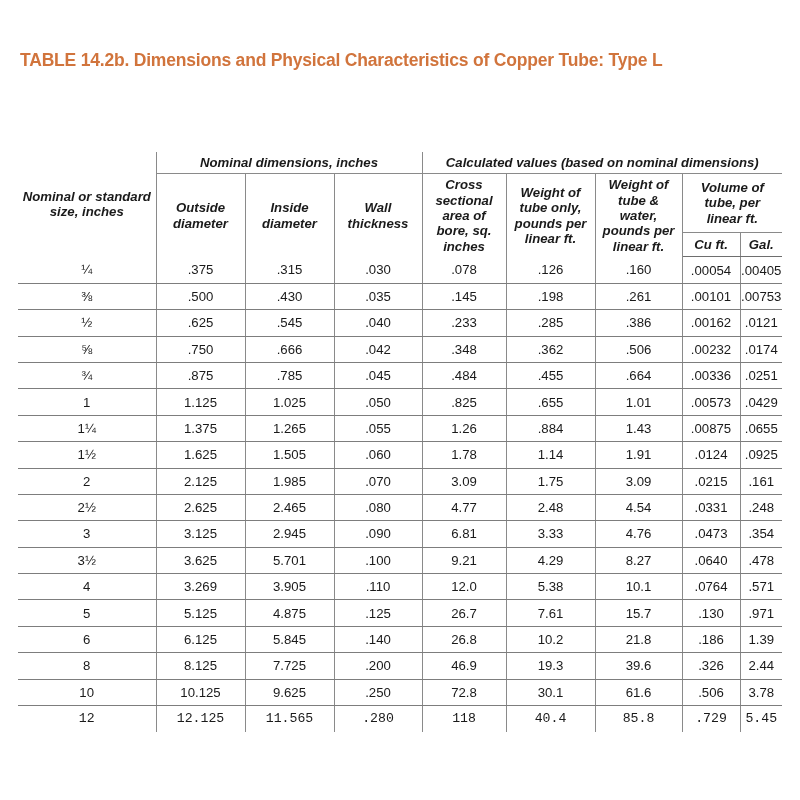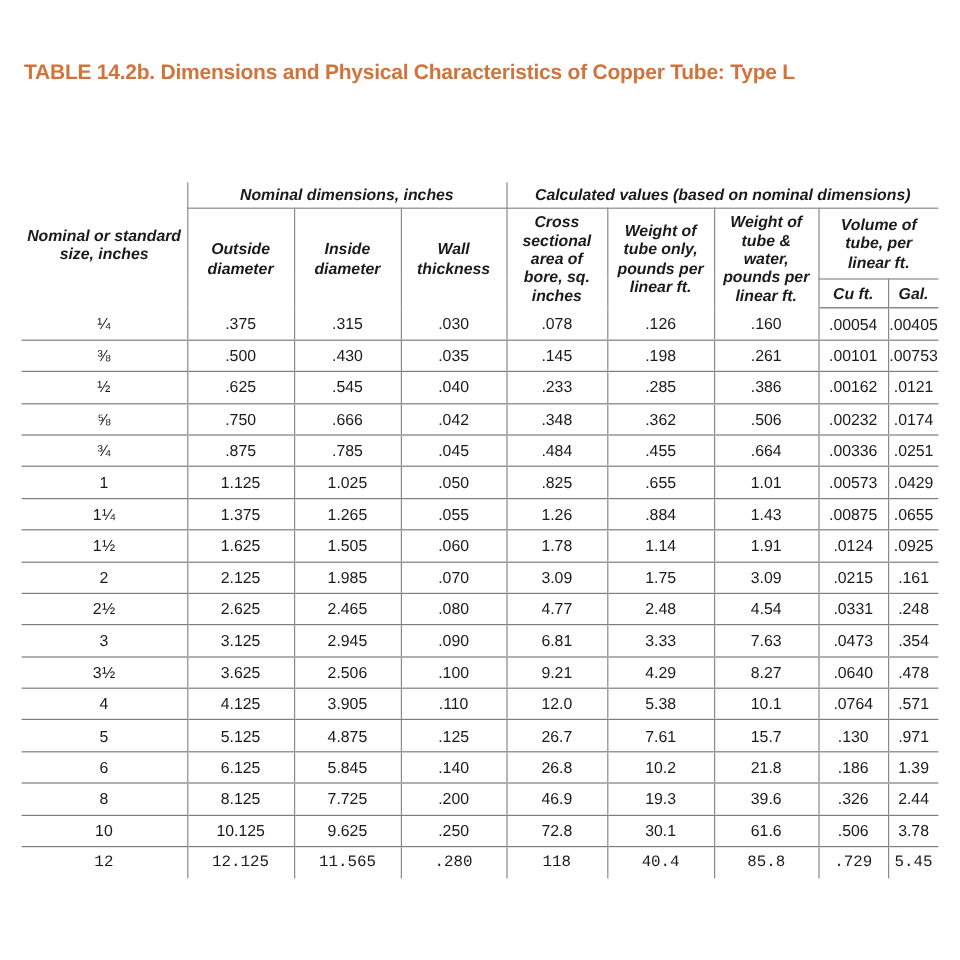--- a/index.html
+++ b/index.html
@@ -242,38 +242,38 @@
           <td>.0331</td>
           <td>.248</td>
         </tr>
         <tr>
           <td class="first-col sz">3</td>
           <td>3.125</td>
           <td>2.945</td>
           <td>.090</td>
           <td>6.81</td>
           <td>3.33</td>
-          <td>7.63</td>
+          <td>4.76</td>
           <td>.0473</td>
           <td>.354</td>
         </tr>
         <tr>
           <td class="first-col sz">3½</td>
           <td>3.625</td>
-          <td>2.506</td>
+          <td>5.701</td>
           <td>.100</td>
           <td>9.21</td>
           <td>4.29</td>
           <td>8.27</td>
           <td>.0640</td>
           <td>.478</td>
         </tr>
         <tr>
           <td class="first-col sz">4</td>
-          <td>4.125</td>
+          <td>3.269</td>
           <td>3.905</td>
           <td>.110</td>
           <td>12.0</td>
           <td>5.38</td>
           <td>10.1</td>
           <td>.0764</td>
           <td>.571</td>
         </tr>
         <tr>
           <td class="first-col sz">5</td>

